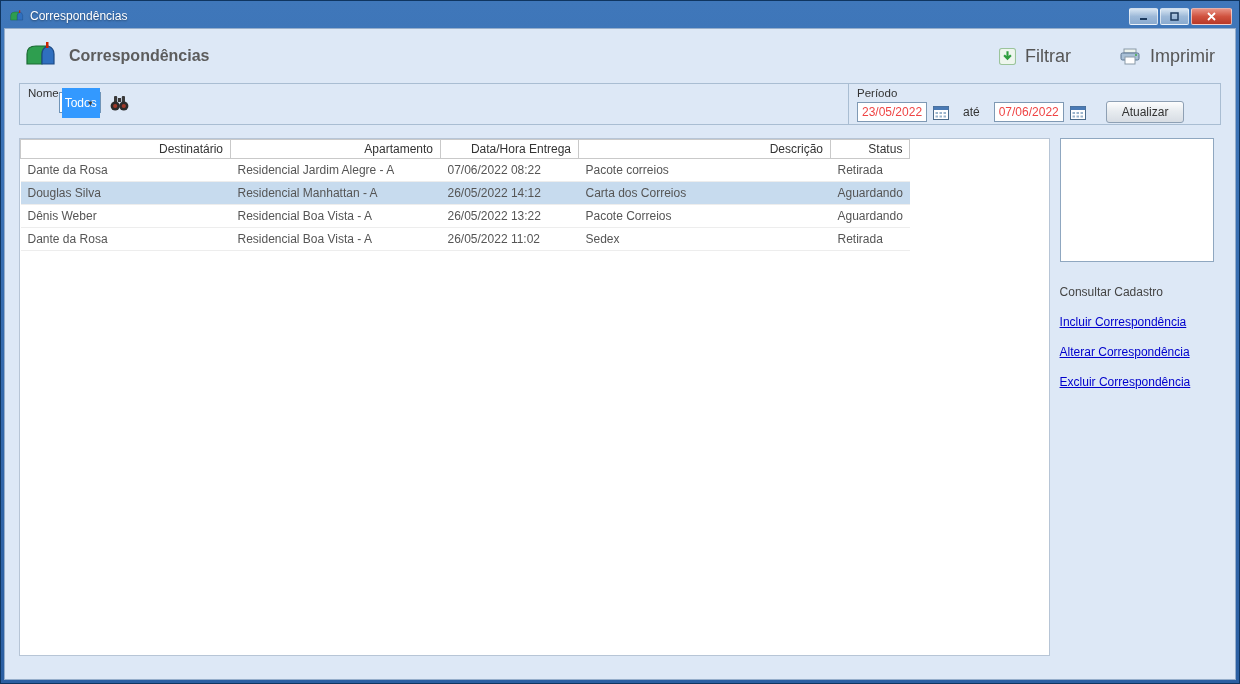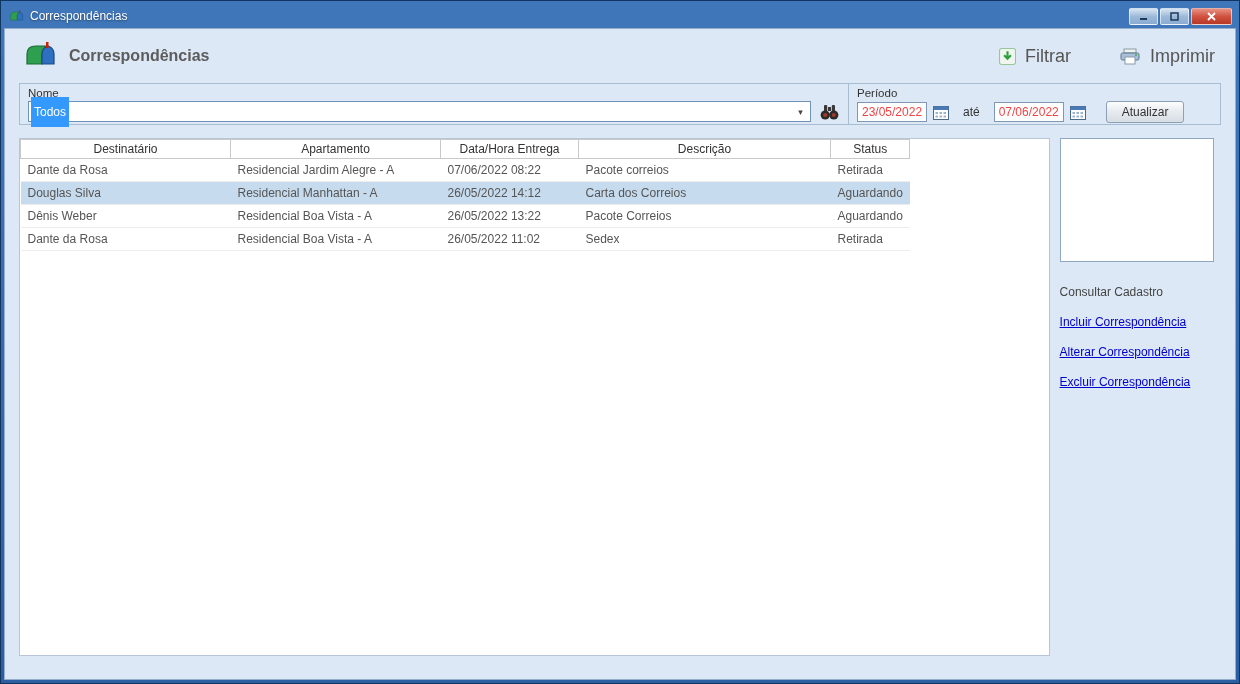--- a/index.html
+++ b/index.html
@@ -32,21 +32,21 @@
 
   .header { height:54px; display:flex; align-items:center; padding:0 20px 0 16px; }
   .page-title { font-size:16px; font-weight:bold; color:#5c5c5c; margin-left:12px; }
   .header-actions { margin-left:auto; display:flex; gap:48px; align-items:center; }
   .action { display:flex; align-items:center; gap:9px; color:#555; font-size:18px; cursor:pointer; }
 
   .filter-panel {
     margin:0 14px; border:1px solid #a9bdd2; background:#dde8f6;
     display:flex; height:42px;
   }
-  .group-nome { flex:1; padding:3px 8px 6px 8px; display:flex; flex-direction:column; }
+  .group-nome { flex:1; padding:3px 8px 6px 8px; display:flex; }
   .group-label { font-size:11.5px; color:#333; margin-bottom:2px; }
   .nome-row { display:flex; align-items:center; gap:8px; }
   .combo {
     flex:1; height:21px; background:#fff; border:1px solid #6f94b8;
     display:flex; align-items:center; cursor:pointer; position:relative;
   }
   .combo-value { background:#3399ff; color:#fff; font-size:12px; padding:8px 3px; margin-left:2px; }
   .combo-arrow { position:absolute; right:2px; top:2px; bottom:2px; width:15px;
     display:flex; align-items:center; justify-content:center; color:#444; font-size:9px; }
   .group-periodo {
@@ -63,21 +63,21 @@
     margin-left:14px; height:22px; padding:0 15px; font-size:12px; color:#333;
     border:1px solid #8ea0b4; border-radius:3px; cursor:pointer;
     background:linear-gradient(#fdfdfd,#e8ecf0 45%,#d7dde4);
     font-family:"Liberation Sans", sans-serif;
   }
 
   .main { display:flex; margin:13px 10px 0 14px; gap:10px; }
   .table-wrap { width:1034px; height:518px; background:#fff; border:1px solid #b7c5d6; overflow:hidden; }
   table { border-collapse:collapse; font-size:12px; color:#555; table-layout:fixed; }
   th {
-    font-weight:normal; text-align:center; color:#333; background:#fff;
+    font-weight:normal; text-align:right; color:#333; background:#fff;
     border:1px solid #c9c9c9; padding:2px 7px; height:18px; cursor:pointer;
   }
   th:nth-child(1){ width:210px; } th:nth-child(2){ width:210px; }
   th:nth-child(3){ width:138px; } th:nth-child(4){ width:252px; }
   th:nth-child(5){ width:78px; }
   td { padding:4px 7px; border-bottom:1px solid #ededed; height:21px;
        white-space:nowrap; overflow:hidden; }
   tr.selected td { background:#c7dbee; }
 
   .side { width:166px; display:flex; flex-direction:column; }

